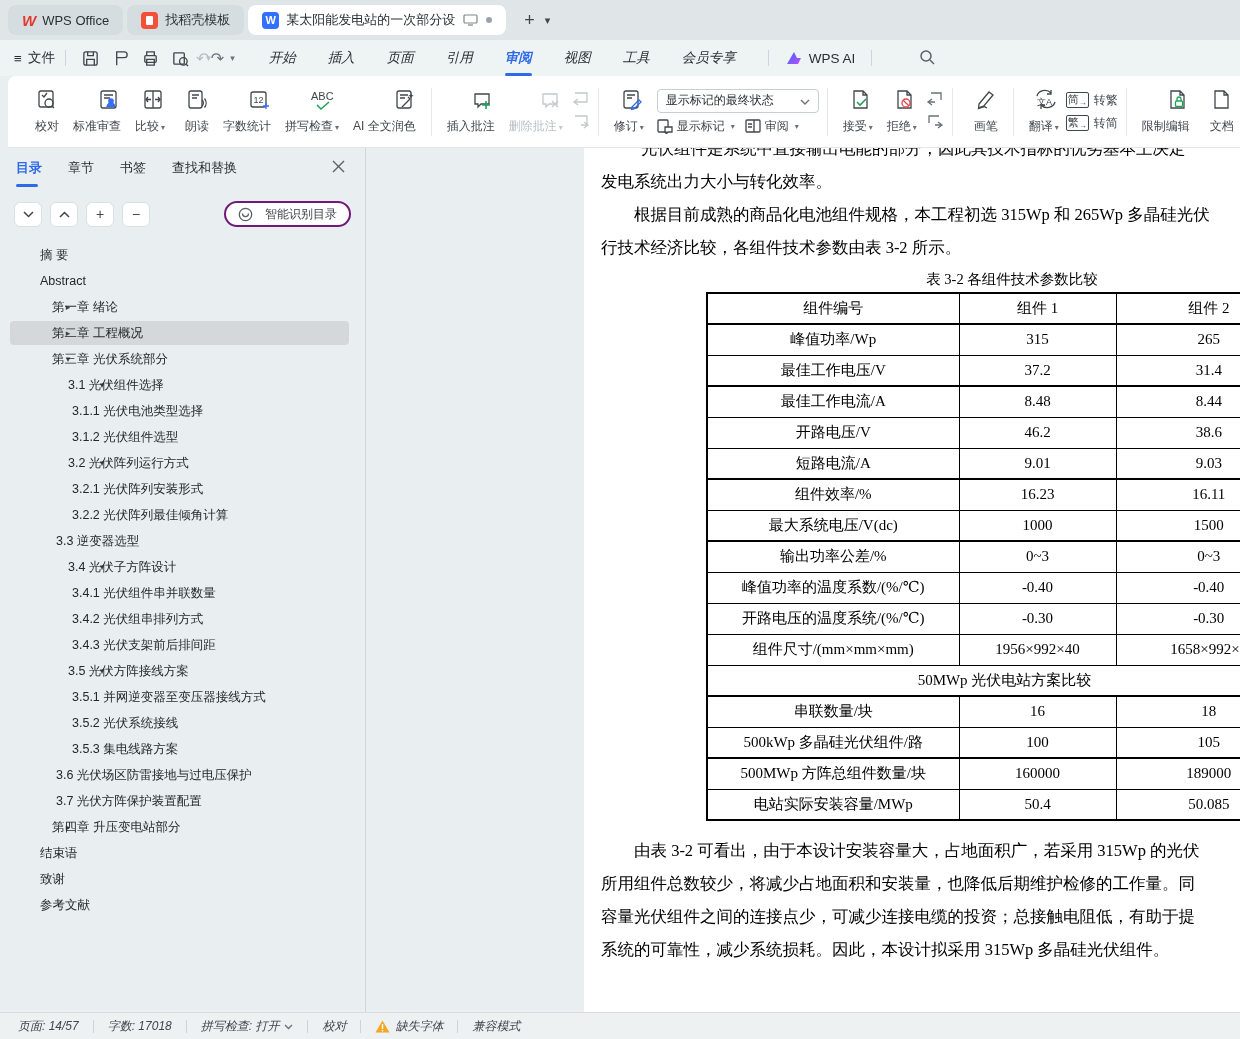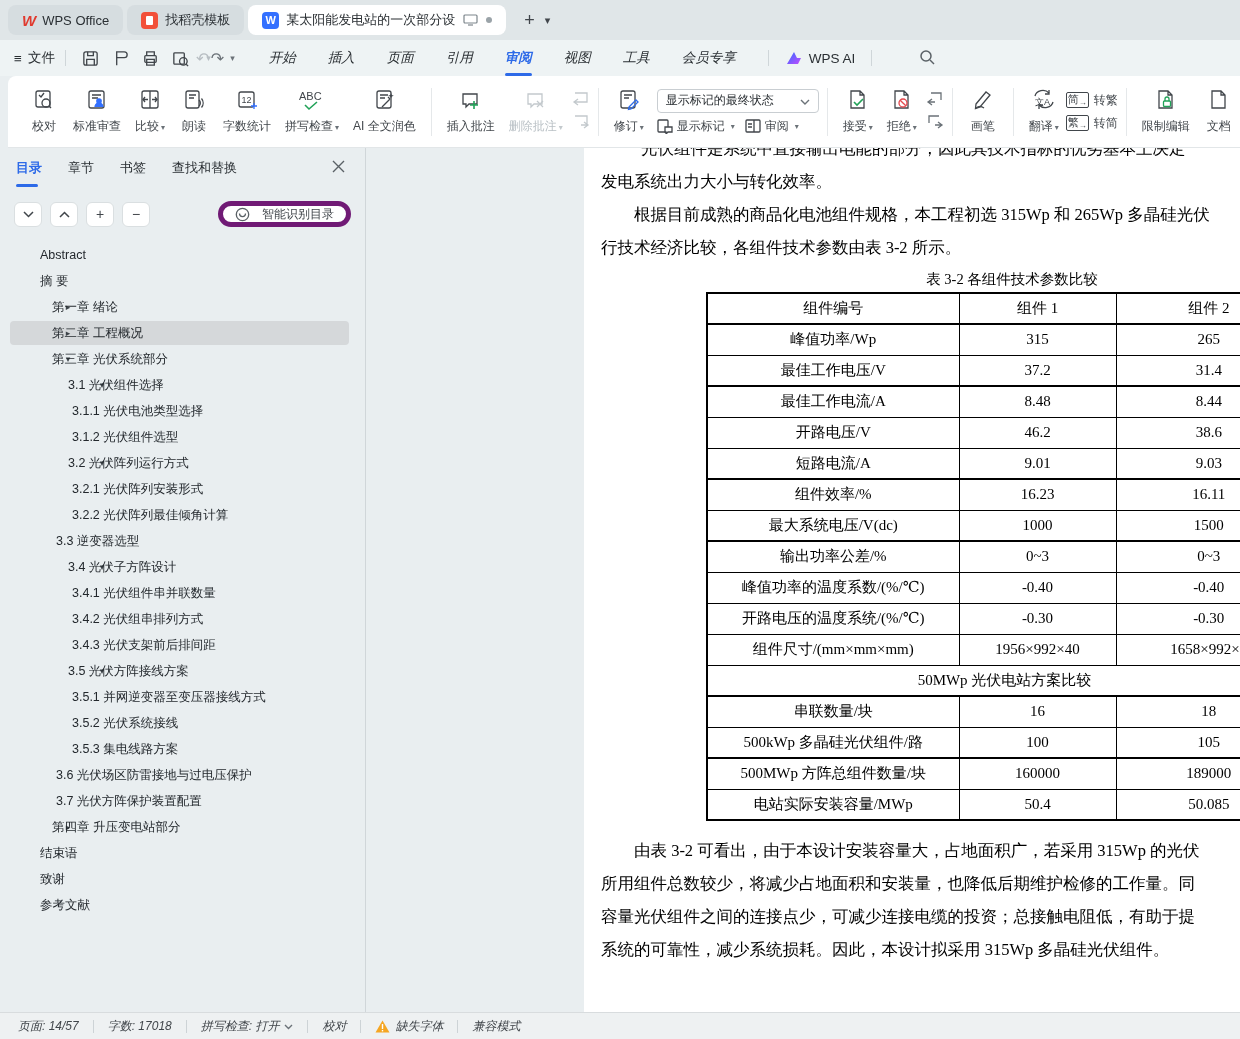--- a/index.html
+++ b/index.html
@@ -33,21 +33,21 @@
   #menu-items { display:flex; margin-left:18px; }
   .menu-item { padding:6px 16px; color:#2a2f33; cursor:pointer; position:relative;font-style:italic; }
   .menu-item.active { color:#2d6ae8; font-weight:bold; }
   .menu-item.active::after { content:""; position:absolute; left:16px; right:16px; bottom:-3px; height:3px; border-radius:2px; background:#2d6ae8; }
   .wpsai { display:flex; align-items:center; gap:6px; margin-left:6px; font-size:13.5px; color:#2a2f33; cursor:pointer; background:none; border:none; }
   .search-btn { background:none; border:none; margin-left:36px; cursor:pointer; }
   .search-btn svg { stroke:#5a6166; fill:none; stroke-width:1.5; }
 
   
   .ribbon { position:absolute; left:8px; top:76px; width:1300px; height:72px; background:#ffffff; border-radius:8px 8px 0 0; border-bottom:1px solid #e2e6e8; display:flex; align-items:center; padding-left:14px; }
-  .rbtn { display:flex; flex-direction:column; align-items:center; justify-content:center; gap:3px; background:none; border:none; padding:4px 7px; cursor:pointer; min-width:44px; }
+  .rbtn { display:flex; flex-direction:column; align-items:flex-end; justify-content:center; gap:3px; background:none; border:none; padding:4px 7px; cursor:pointer; min-width:44px; }
   .rbtn .rlabel { font-size:12px; color:#41464b; white-space:nowrap; }
   .rbtn.disabled .rlabel { color:#b9c0c5; }
   .rbtn.disabled svg { stroke:#c3c9cd !important; }
   .ricon svg { stroke:#41464b; fill:none; stroke-width:1.3; }
   .ddm { font-size:8px; color:#6b7278; margin-left:2px; }
   .disabled .ddm { color:#c3c9cd; }
   .rdiv { width:1px; height:48px; background:#e5e8ea; margin:0 8px; flex:none; }
   .rnav { display:flex; flex-direction:column; gap:6px; margin-left:2px; }
   .rnav button { background:none; border:none; cursor:pointer; padding:0; }
   .rnav svg { stroke:#c3c9cd; fill:none; stroke-width:1.3; }
@@ -69,21 +69,21 @@
   .sidebar { position:absolute; left:0; top:0; width:366px; height:100%; border-right:1px solid #d0d6d9; }
   .side-tabs { display:flex; align-items:center; height:44px; padding-left:16px; font-size:13px; position:relative; }
   .stab { margin-right:26px; color:#2a2f33; cursor:pointer; position:relative; padding-bottom:4px; }
   .stab.active { color:#2d6ae8; font-weight:bold; }
   .stab.active::after { content:""; position:absolute; left:0; right:4px; bottom:-6px; height:3px; border-radius:2px; background:#2d6ae8; }
   .side-close { position:absolute; right:20px; top:12px; background:none; border:none; cursor:pointer; }
   .side-close svg { stroke:#5a6166; stroke-width:1.4; }
   .side-tools { display:flex; align-items:center; height:44px; padding:0 14px; gap:8px; }
   .tool-btn { width:28px; height:25px; background:#fff; border:1px solid #dadfe1; border-radius:6px; display:flex; align-items:center; justify-content:center; cursor:pointer; font-size:14px; color:#41464b; }
   .tool-btn svg { stroke:#41464b; fill:none; stroke-width:1.5; }
-  .smart-toc { margin-left:auto; height:26px; background:#fff; border:5px solid #701a75; border-radius:14px; display:flex; align-items:center; gap:12px; padding:0 12px; font-size:12px; color:#41464b; cursor:pointer; }
+  .smart-toc { margin-left:auto; height:26px; background:#fff; border:2px solid #701a75; border-radius:14px; display:flex; align-items:center; gap:12px; padding:0 12px; font-size:12px; color:#41464b; cursor:pointer; }
   .smart-toc svg { stroke:#5a6166; fill:none; stroke-width:1.3; }
   #toc-list { margin-top:6px; }
   .toc-row { position:relative; height:26px; display:flex; align-items:center; font-size:12.5px; color:#23282d; cursor:pointer; }
   .toc-row.lv0 { padding-left:40px; } .toc-row.lv1 { padding-left:56px; } .toc-row.lv2 { padding-left:72px; }
   .toc-arrow { position:absolute; font-size:9px; color:#3d4449; width:12px; text-align:center; }
   .lv0 .toc-arrow { left:22px; } .lv1 .toc-arrow { left:40px; }
   .toc-row.selected::before { content:""; position:absolute; left:10px; right:16px; top:1px; bottom:1px; background:#d5d8da; border-radius:4px; }
   .toc-row span { position:relative; }
   .toc-label { white-space:nowrap; }
 
@@ -429,24 +429,24 @@
         <button class="smart-toc">
           <svg width="15" height="15" viewBox="0 0 15 15">
               <circle cx="7.5" cy="7.5" r="6.2"></circle>
               <path d="M4.5 8 a3 3 0 0 1 6 0" transform="rotate(180 7.5 7.3)"></path>
             </svg>
           <span>智能识别目录</span>
         </button>
       </div>
       <div id="toc-list">
           <div class="toc-row lv0">
+            <span class="toc-label">摘  要</span>
+          </div>
+          <div class="toc-row lv0">
             <span class="toc-label">Abstract</span>
-          </div>
-          <div class="toc-row lv0">
-            <span class="toc-label">摘  要</span>
           </div>
           <div class="toc-row lv0">
             <span class="toc-arrow">▸</span>
             <span class="toc-label">第一章 绪论</span>
           </div>
           <div class="toc-row lv0 selected">
             <span class="toc-arrow">▸</span>
             <span class="toc-label">第二章 工程概况</span>
           </div>
           <div class="toc-row lv0">

